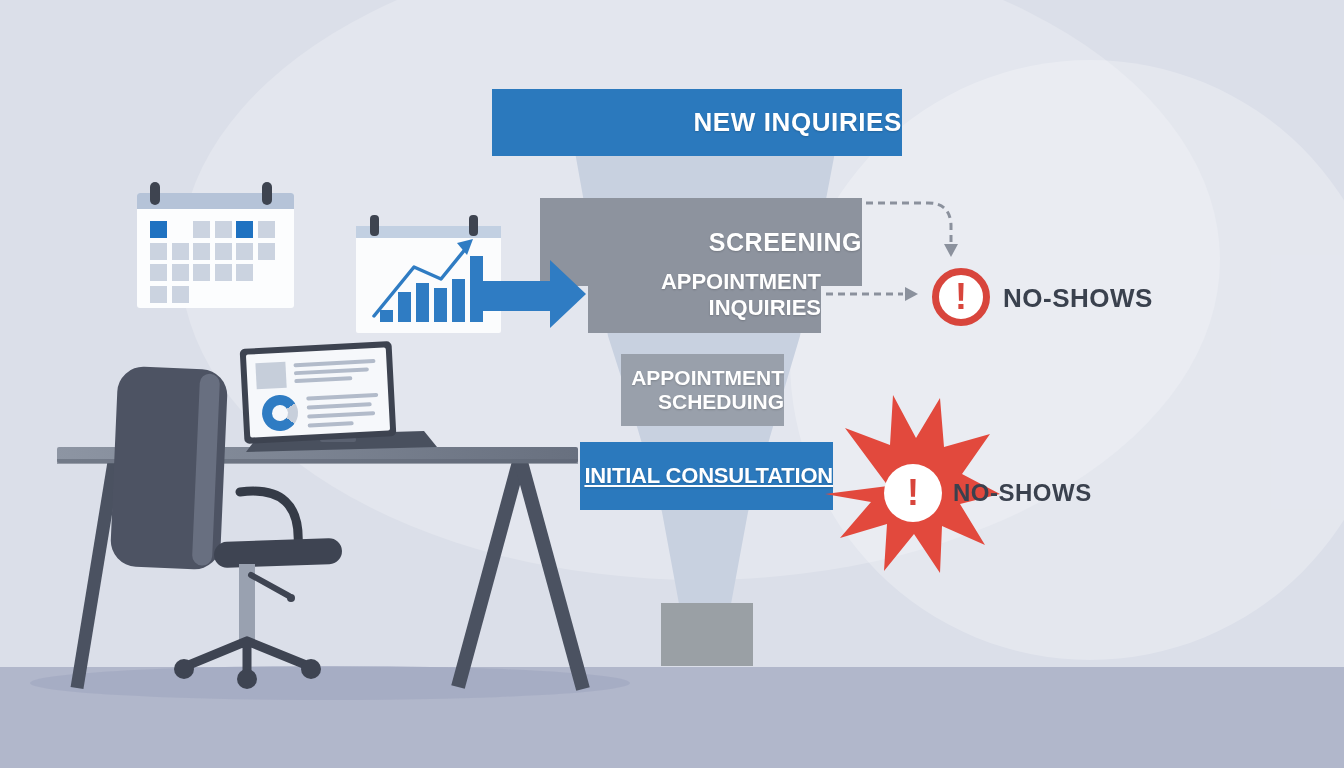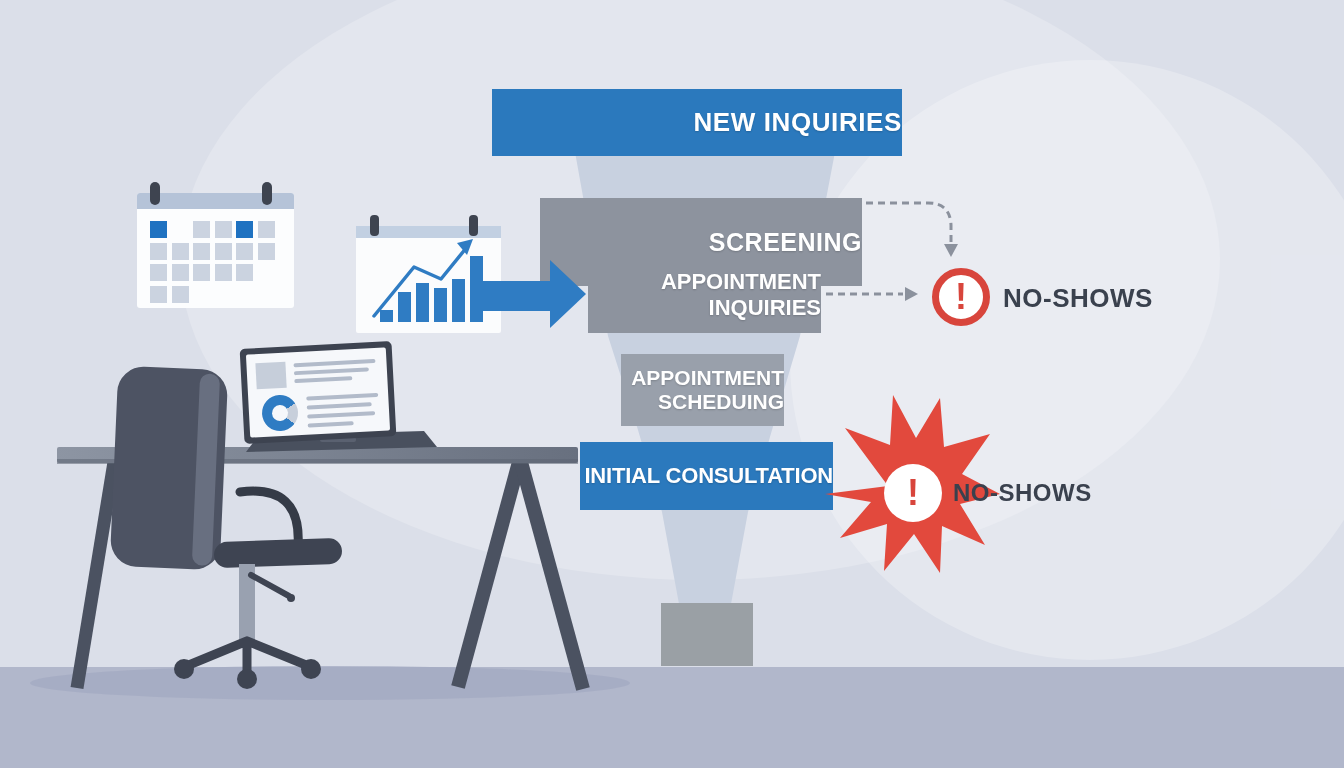--- a/index.html
+++ b/index.html
@@ -20,21 +20,21 @@
   svg.layer { position:absolute; left:0; top:0; width:1344px; height:768px; pointer-events:none; }
 
   
   .stage { position:absolute; display:flex; flex-direction:column; align-items:flex-end;
            justify-content:center; color:#fff; font-weight:700; text-align:center;
            line-height:1.15; text-shadow:0 1px 2px rgba(0,0,0,0.18); white-space:nowrap; }
   .s1 { left:492px; top:89px;  width:410px; height:67px; background:var(--stage-blue); font-size:26px; letter-spacing:.6px; }
   .s2 { left:540px; top:169px; width:322px; height:88px; background:var(--stage-gray); font-size:25px; letter-spacing:.5px;margin-top:29px; }
   .s3 { left:588px; top:256px; width:233px; height:77px; background:var(--stage-gray); font-size:22px; }
   .s4 { left:621px; top:354px; width:163px; height:72px; background:var(--stage-gray-light); font-size:21px; }
-  .s5 { left:580px; top:442px; width:253px; height:68px; background:var(--stage-blue); font-size:22px; letter-spacing:-.2px; }
+  .s5 { left:580px; top:442px; width:253px; height:68px; background:var(--stage-blue); font-size:22px; letter-spacing:-.2px;text-decoration:underline; }
   .s6 { left:620px; top:523px; width:173px; height:65px; background:var(--stage-blue); font-size:21px; }
 
   .funnel-base { position:absolute; left:661px; top:603px; width:92px; height:63px; background:#9aa0a5; }
 
   
   .calendar { position:absolute; left:137px; top:193px; width:157px; height:115px;
               background:#fcfdfe; border-radius:3px; }
   .cal-header { position:absolute; left:0; top:0; width:157px; height:16px;
                 background:#b5c3d8; border-radius:3px 3px 0 0; }
   .cal-ring { position:absolute; width:10px; height:23px; background:#3e4450; border-radius:5px; top:-11px; }

